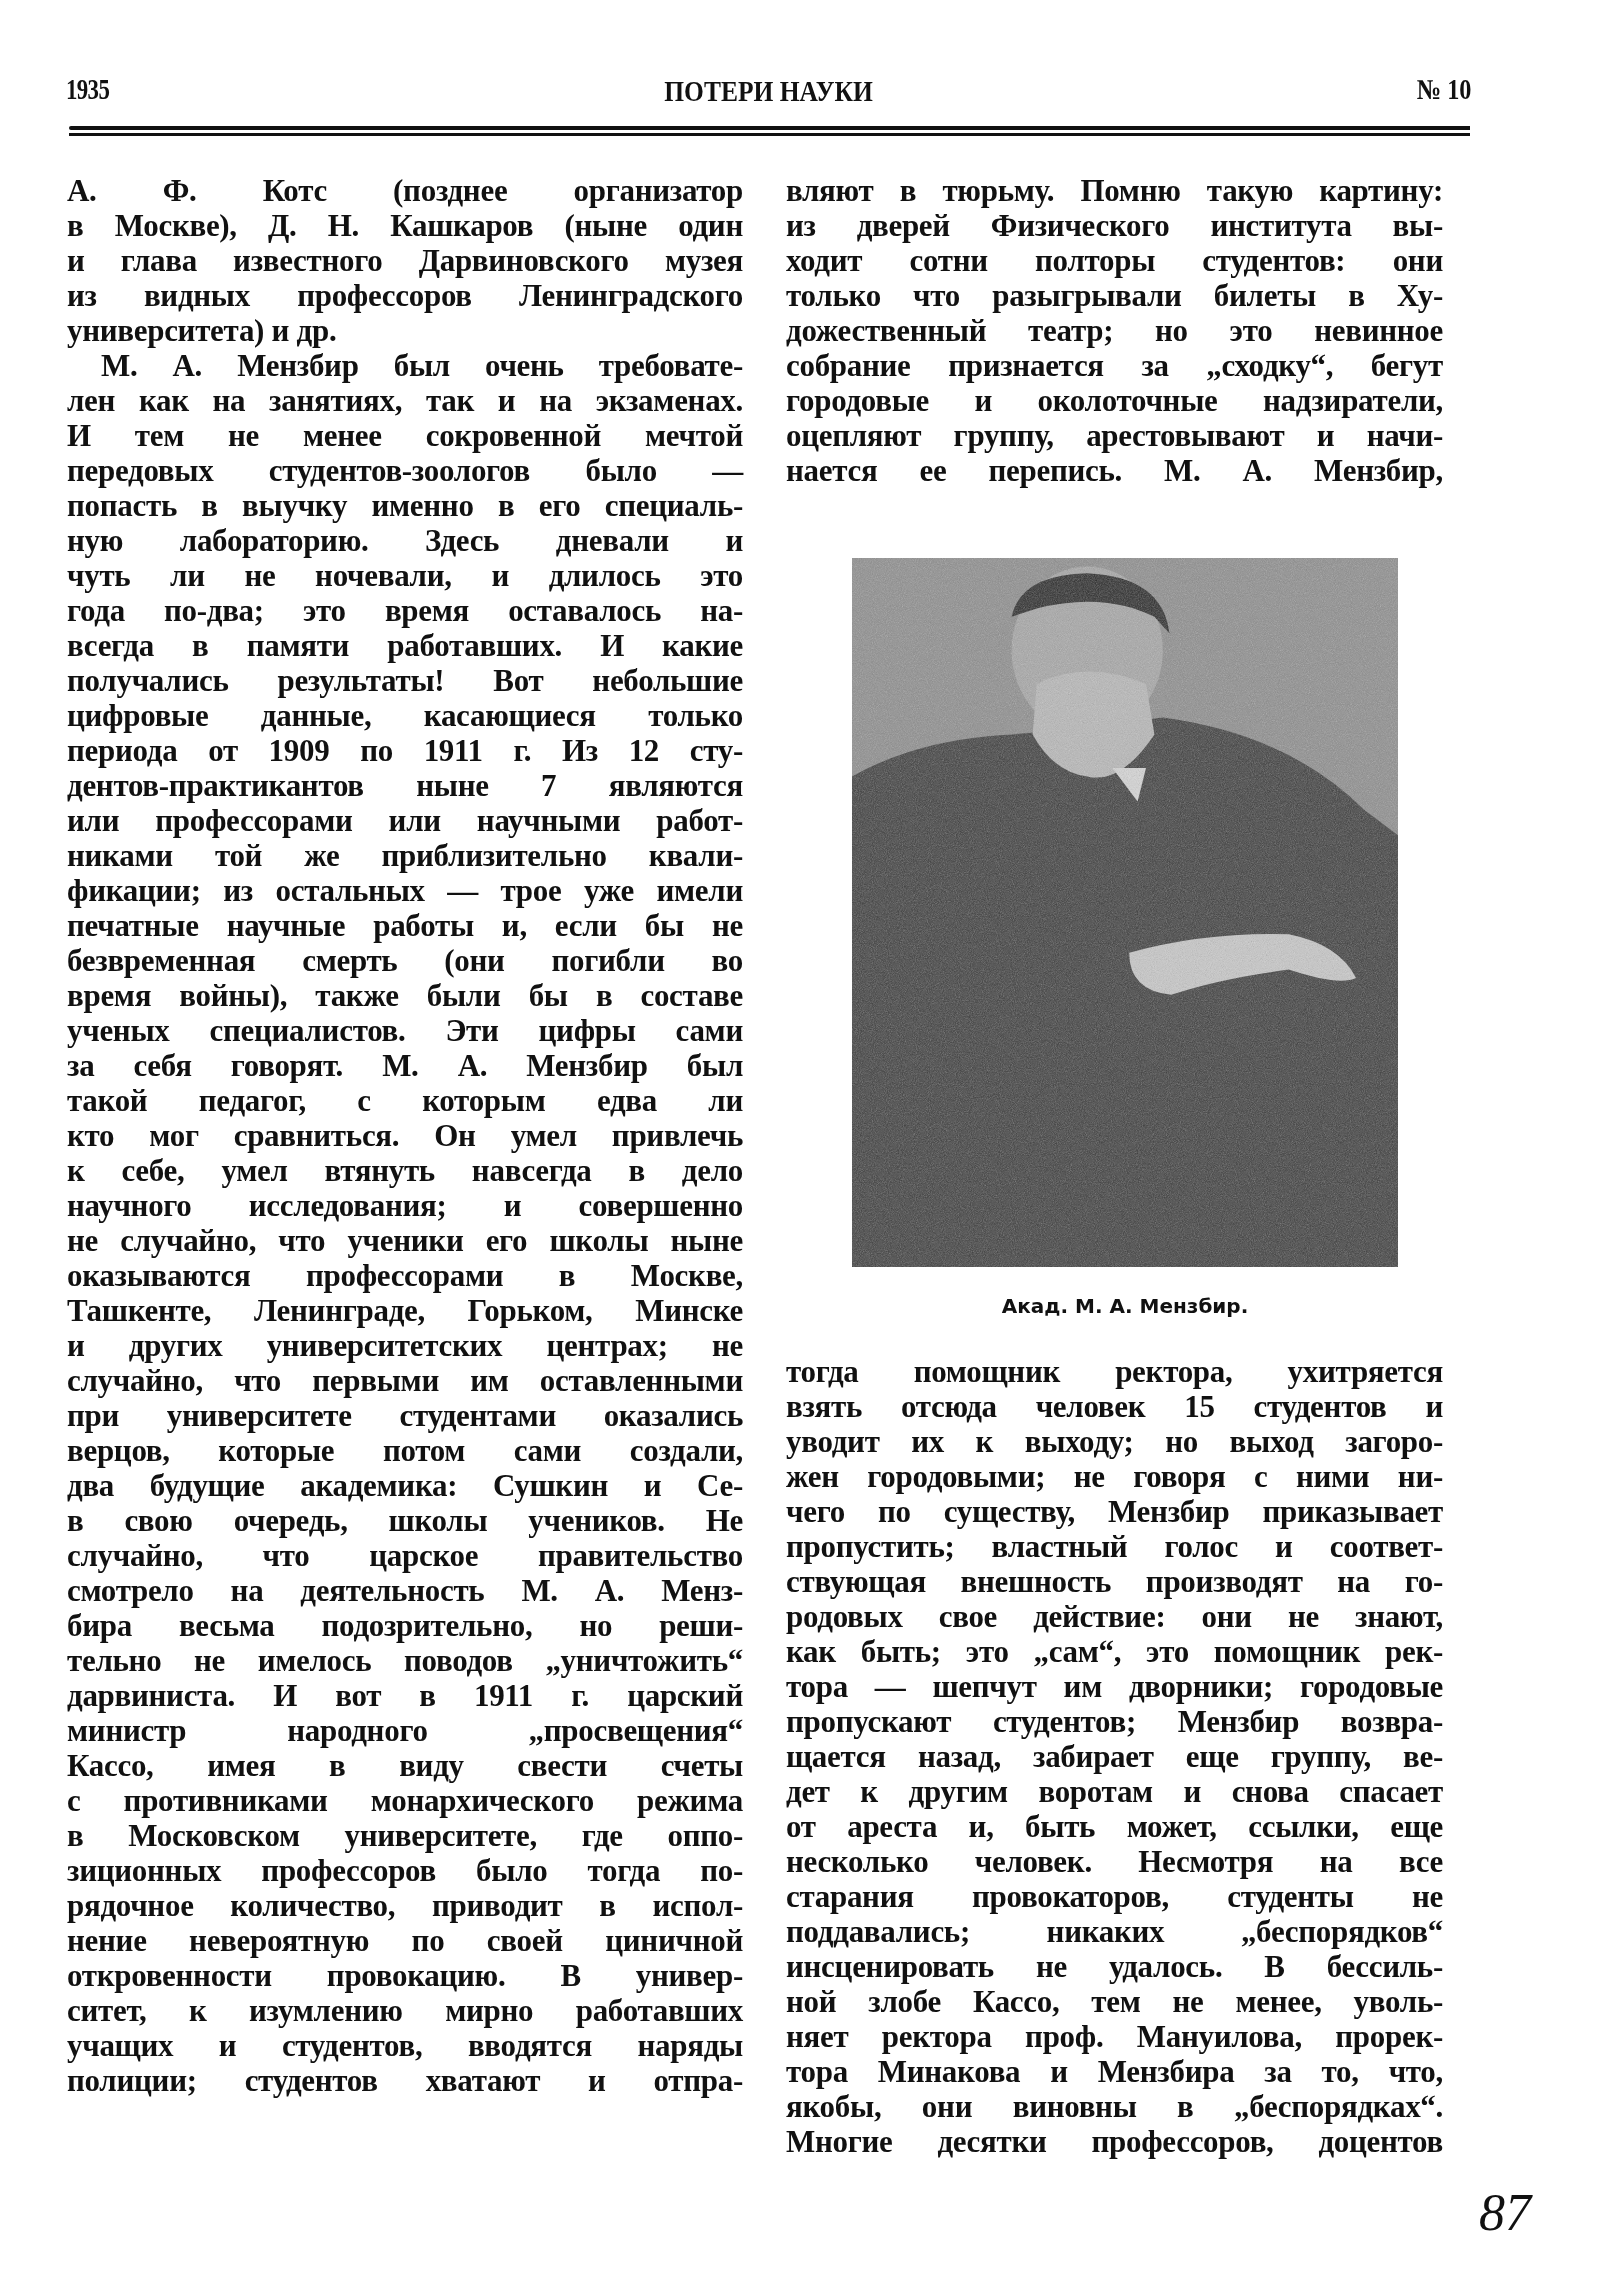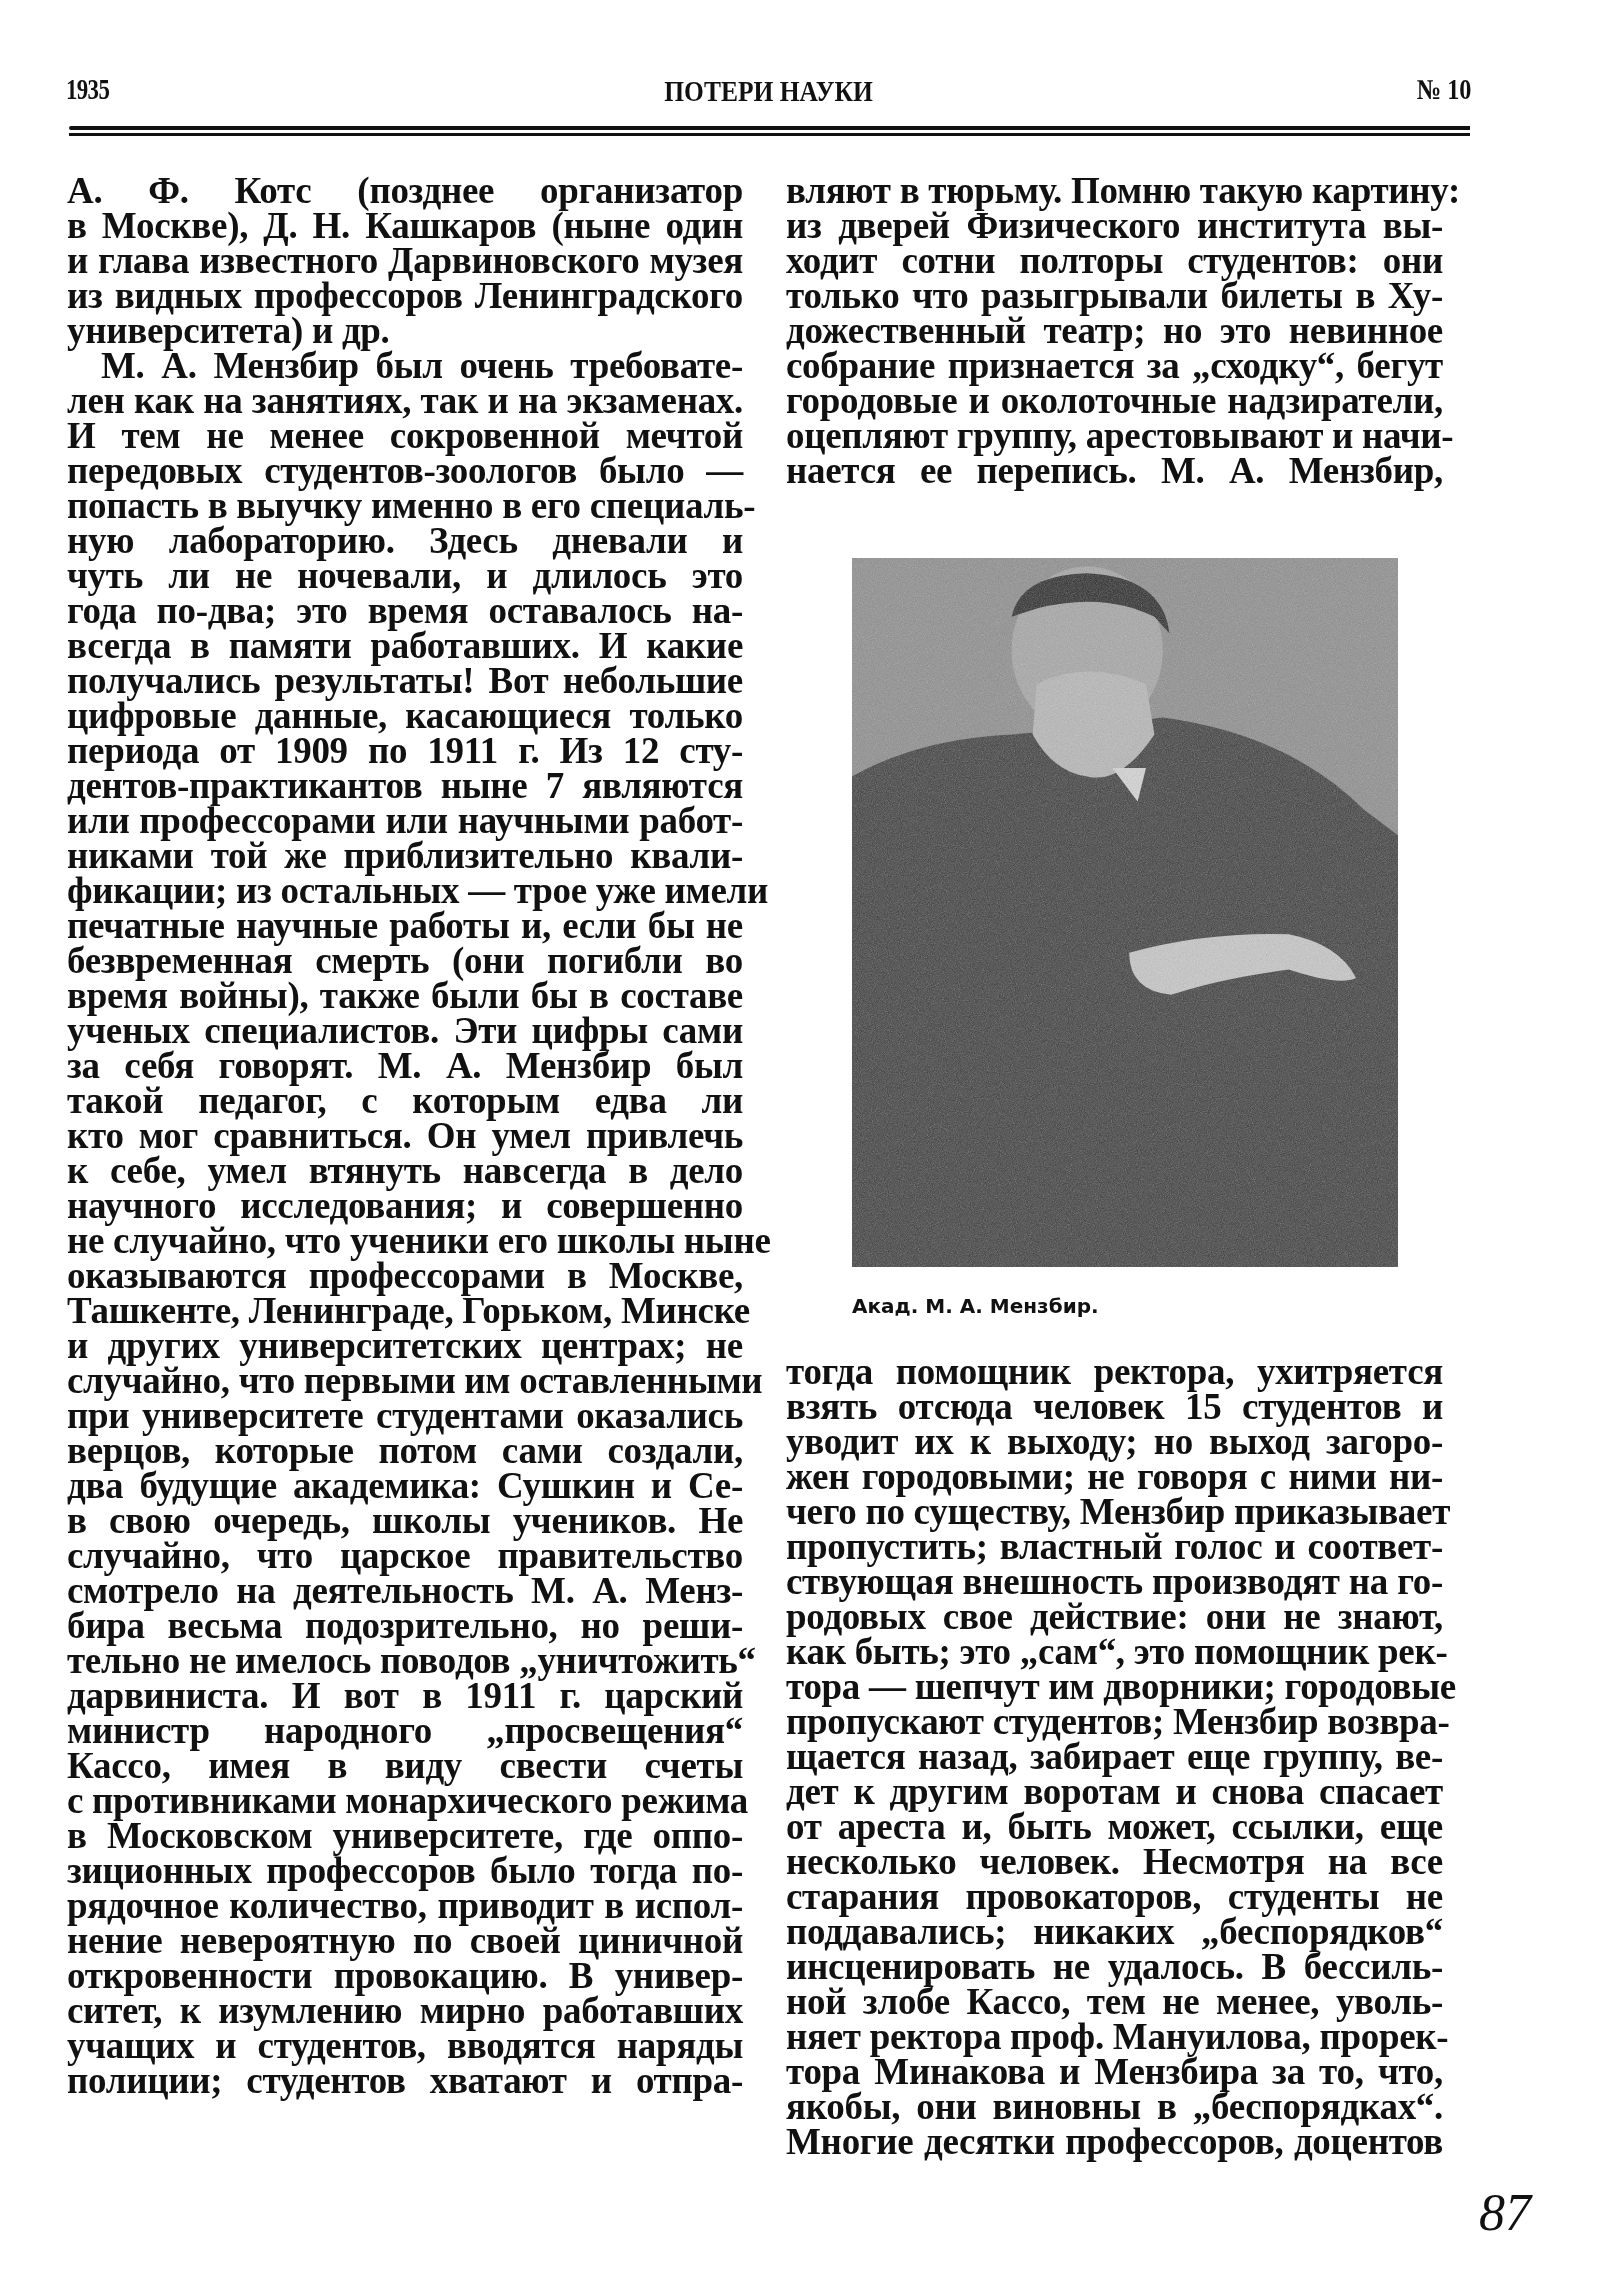--- a/index.html
+++ b/index.html
@@ -10,39 +10,39 @@
   .header {
     position: absolute; top: 67px; left: 66px; width: 1405px; height: 50px;
   }
   .header .year { position: absolute; left: 0; top: 6.7px; font-size: 28.6px; font-weight: bold; letter-spacing: -0.8px; transform: scaleX(0.8); transform-origin: left; }
   .header .title { position: absolute; left: 0; right: 0; top: 6.7px; text-align: center; font-size: 30px; font-weight: bold; transform: scaleX(0.85); }
   .header .issue { position: absolute; right: 0; top: 6.7px; font-size: 28.6px; font-weight: bold; transform: scaleX(0.85); transform-origin: right; }
   .rule { position: absolute; left: 69px; width: 1401px; background: #111; }
   .rule.r1 { top: 126px; height: 4.2px; border-radius: 2.5px 0 0 2.5px; }
   .rule.r2 { top: 133px; height: 2.5px; }
   .col {
-    position: absolute; font-size: 37px; line-height: 35px;
+    position: absolute; font-size: 31px; line-height: 35px;
     font-weight: bold; letter-spacing: -0.3px;
   }
   .col .line {
     display: block; white-space: nowrap; text-align: justify;
     text-align-last: justify; height: 35px; overflow: visible;
   }
   .col .line.last { text-align-last: left; }
   .col .line.indent { padding-left: 34px; }
   .left-col { left: 67px; top: 173px; width: 676px; transform: scaleX(1); }
   .right-top { left: 786px; top: 173px; width: 657px; }
   .right-bottom { left: 786px; top: 1354px; width: 657px; }
   .photo {
     position: absolute; left: 852px; top: 558px; width: 546px; height: 709px;
     background: #6a6a6a; overflow: hidden;
   }
   .photo svg { display: block; }
   .caption {
-    position: absolute; left: 852px; width: 546px; top: 1294px; text-align: left;
+    position: absolute; left: 852px; width: 546px; top: 1294px; text-align: center;
     font-family: "DejaVu Sans", sans-serif; font-weight: bold; font-size: 20px;
   }
   .page-number {
     position: absolute; left: 1479px; top: 2183px; font-size: 52px; font-style: italic; font-weight: normal;
     font-family: "Liberation Serif", serif;
   }
 </style>
 </head>
 <body>
 

